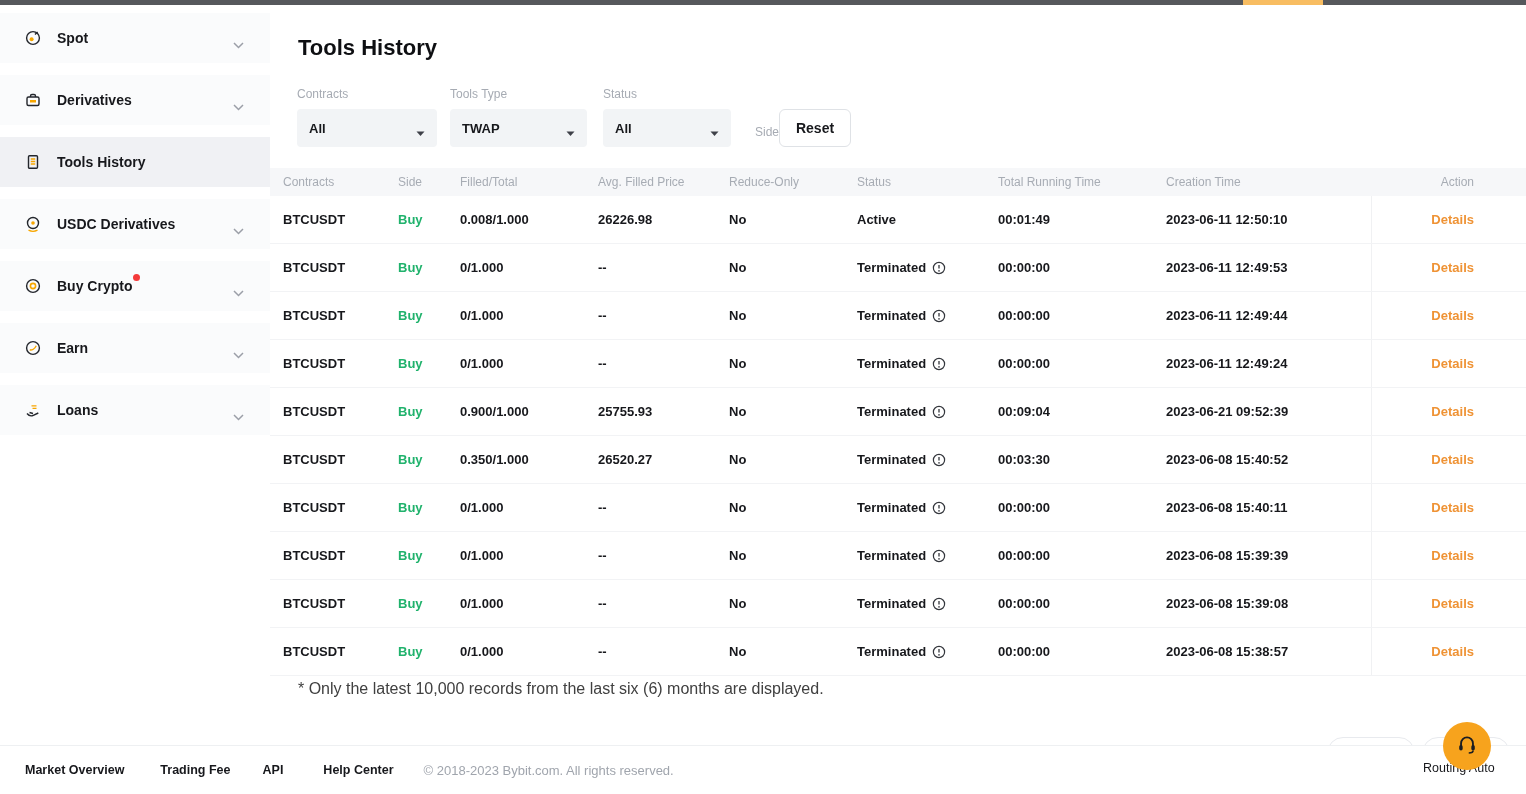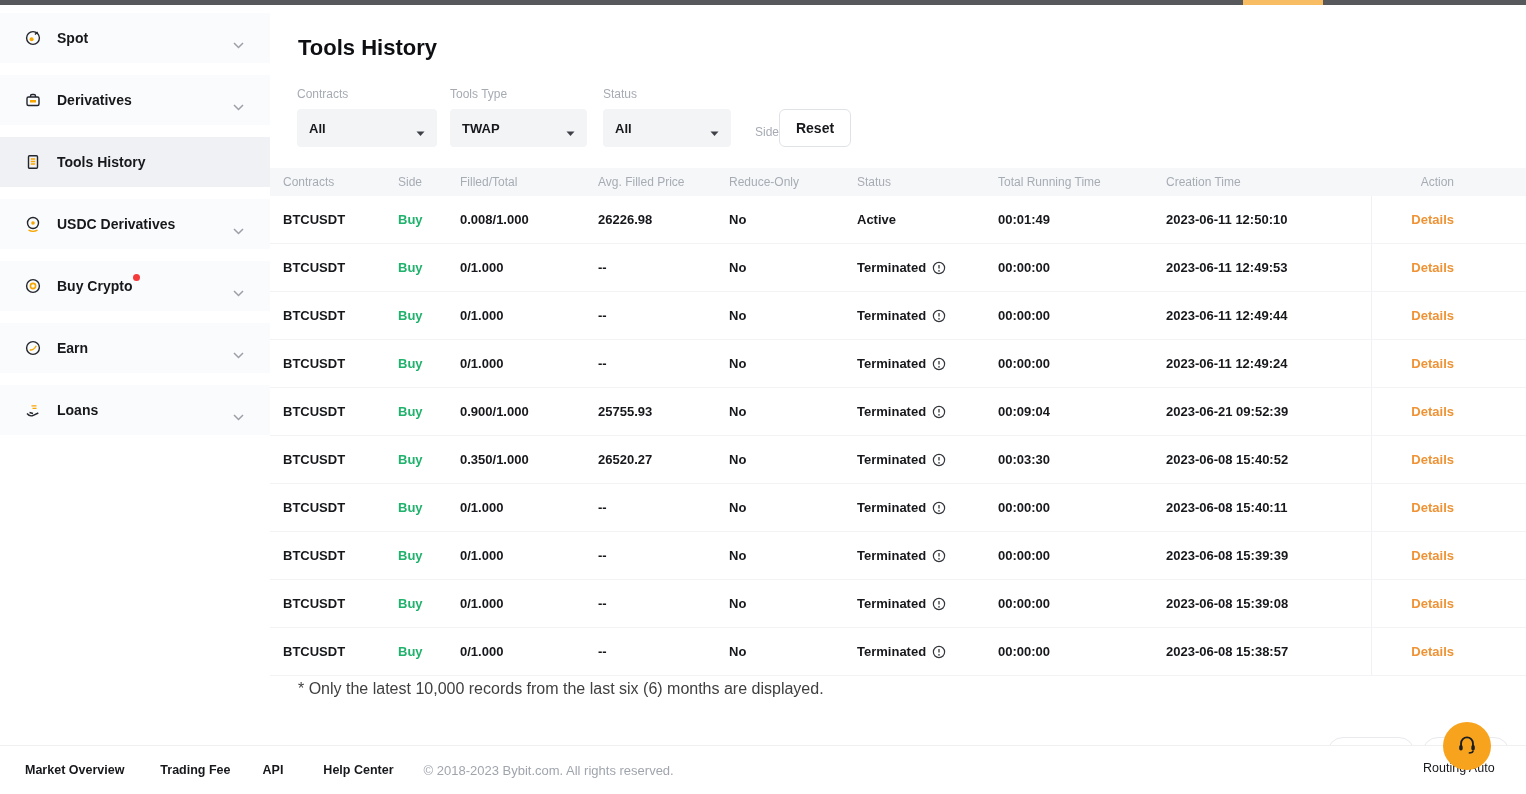--- a/index.html
+++ b/index.html
@@ -43,21 +43,21 @@
 
   
   .tbl { margin-top:21px; }
   .trow { display:grid; grid-template-columns:128px 62px 138px 131px 128px 141px 168px 205px 1fr;
     align-items:center; }
   .thead { height:28px; background:#f6f7f9; font-size:12px; color:#a7acb4; }
   .thead .cell { font-weight:400; }
   .tbody-row { height:48px; border-bottom:1px solid #f2f3f5; font-size:13px; font-weight:600; background:#fff; }
   .cell { padding-right:8px; }
   .cell.c-first { padding-left:13px; }
-  .cell.c-action { text-align:right; padding-right:72px; height:100%; display:flex; align-items:center;
+  .cell.c-action { text-align:right; padding-right:52px; height:100%; display:flex; align-items:center;
     justify-content:flex-end; }
   .tbody-row .c-action { border-left:1px solid #f0f1f3; }
   .side-buy { color:#20b26c; }
   .details-link { color:#ef9335; cursor:pointer; }
   .status-cell { display:flex; align-items:center; gap:6px; }
   .info-icn { width:14px; height:14px; display:inline-block; }
   .note { margin:4px 0 0 28px; font-size:16px; color:#404040; }
 
   
   .pg-btn { position:absolute; top:737px; height:32px; width:88px; border:1px solid #e8eaee;

